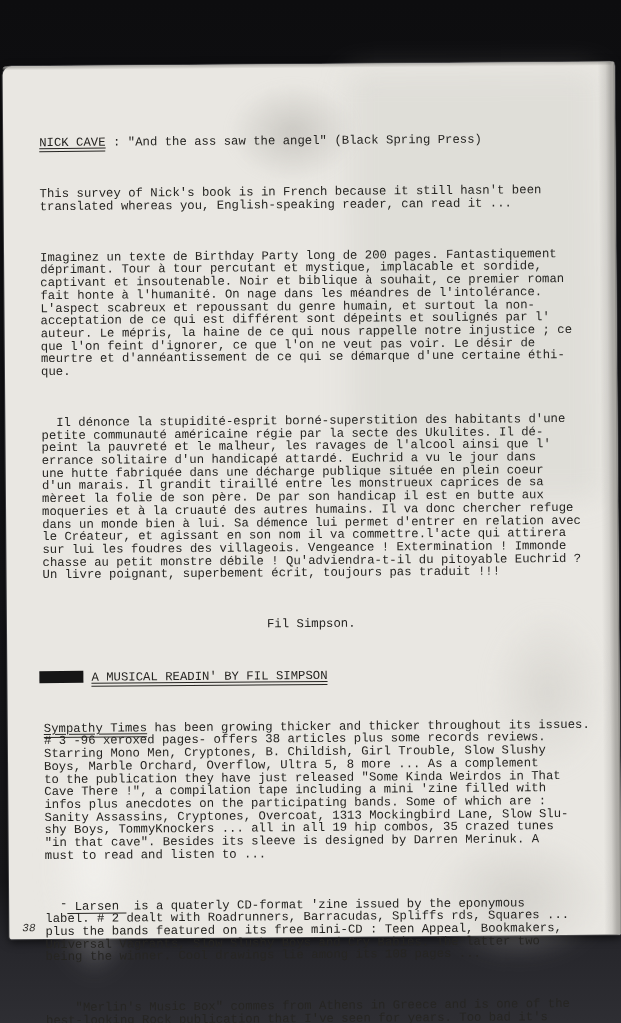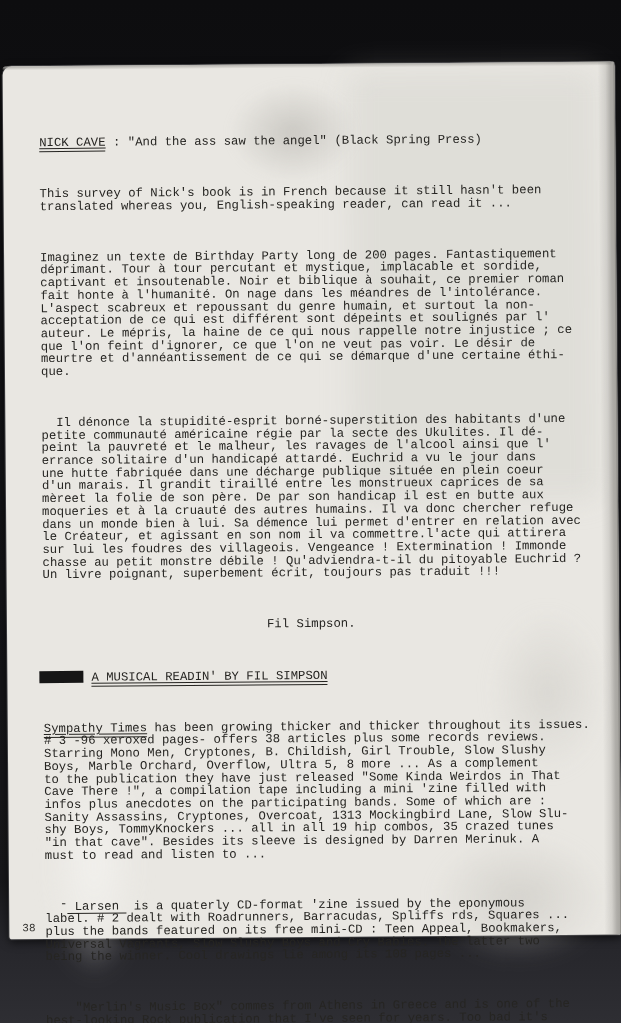--- a/index.html
+++ b/index.html
@@ -47,21 +47,21 @@
   .mb1 { margin-bottom:8px; }
   .sig { padding-left:224px; margin-bottom:8px; }
   .hdr { margin-bottom:12px; }
   .mbz { margin-bottom:8px; }
   .blackbox { display:inline-block; width:44px; height:12px; background:#161616;
               margin:0 8px 0 -4px; vertical-align:-2px; }
   .u2 { text-decoration:underline; text-decoration-thickness:1.2px; text-underline-offset:2px;
         border-bottom:1.4px solid #262522; padding-bottom:1px; }
   .u1 { text-decoration:underline; text-decoration-thickness:1.2px; text-underline-offset:2.5px; }
   .raise { position:relative; top:-3px; }
-  .pagenum { position:absolute; left:13px; bottom:5px; font-size:11px; color:#33322f; }
+  .pagenum { position:absolute; left:13px; bottom:5px; font-size:11px; color:#33322f;font-style:italic; }
 </style>
 </head>
 <body>
 
 <div class="page">
   <div class="ghost g2"></div>
   <div class="ghost g1"></div>
   <div class="ghost g3"></div>
   <div class="ghost g4"></div>
   <div class="ghost g5"></div>

